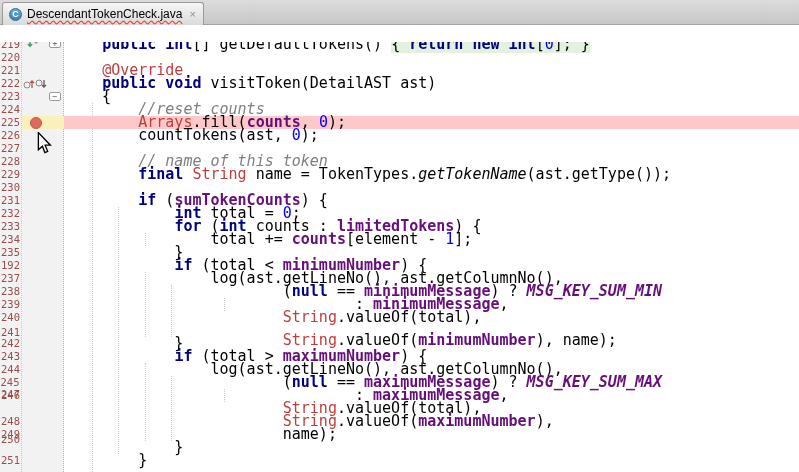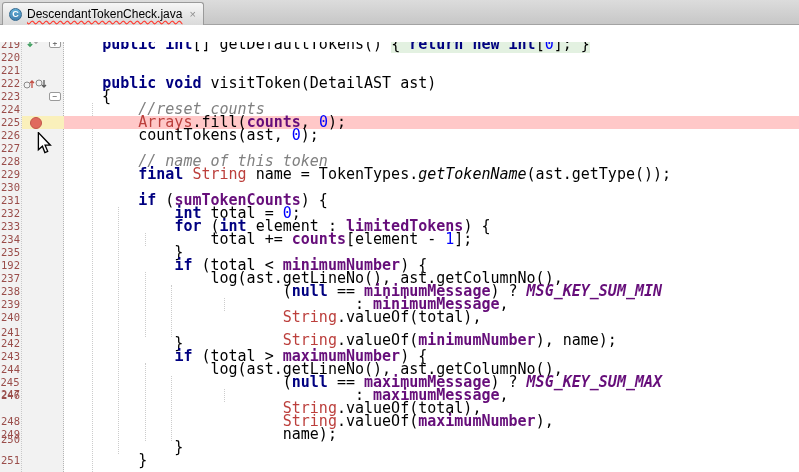--- a/index.html
+++ b/index.html
@@ -100,32 +100,33 @@
         <div class="guide" style="left: 145px; top: 321px; height: 78px;"></div>
         <div class="guide" style="left: 171px; top: 243px; height: 52px;"></div>
         <div class="guide" style="left: 171px; top: 334px; height: 65px;"></div>
         <div class="guide" style="left: 224px; top: 256px; height: 13px;"></div>
         <div class="guide" style="left: 224px; top: 347px; height: 13px;"></div>
         <div class="guide" style="left: 56px; top: 60px; height: 370px;"></div>
       </div>
     <div id="code-pane">
         <div class="crow" style="top: -4px;"><span class="pln">    </span><span class="kw">public</span><span class="pln"> </span><span class="kw">int</span><span class="pln">[] getDefaultTokens() </span><span class="pln fg">{ </span><span class="kw fg">return</span><span class="pln fg"> </span><span class="kw fg">new</span><span class="pln fg"> </span><span class="kw fg">int</span><span class="pln fg">[</span><span class="num fg">0</span><span class="pln fg">]; }</span></div>
         <div class="crow" style="top: 9px;"></div>
+        <div class="crow" style="top: 22px;"><span class="pln">    </span><span class="err">@Override</span></div>
         <div class="crow" style="top: 35px;"><span class="pln">    </span><span class="kw">public</span><span class="pln"> </span><span class="kw">void</span><span class="pln"> visitToken(DetailAST ast)</span></div>
         <div class="crow" style="top: 48px;"><span class="pln">    {</span></div>
         <div class="crow" style="top: 61px;"><span class="pln">        </span><span class="com">//reset counts</span></div>
         <div class="crow hl" style="top: 74px;"><span class="pln">        </span><span class="err">Arrays</span><span class="pln">.fill(</span><span class="fld">counts</span><span class="pln">, </span><span class="num">0</span><span class="pln">);</span></div>
         <div class="crow" style="top: 87px;"><span class="pln">        countTokens(ast, </span><span class="num">0</span><span class="pln">);</span></div>
         <div class="crow" style="top: 100px;"></div>
         <div class="crow" style="top: 113px;"><span class="pln">        </span><span class="com">// name of this token</span></div>
         <div class="crow" style="top: 126px;"><span class="pln">        </span><span class="kw">final</span><span class="pln"> </span><span class="err">String</span><span class="pln"> name = TokenTypes.</span><span class="ita">getTokenName</span><span class="pln">(ast.getType());</span></div>
         <div class="crow" style="top: 139px;"></div>
         <div class="crow" style="top: 152px;"><span class="pln">        </span><span class="kw">if</span><span class="pln"> (</span><span class="fld">sumTokenCounts</span><span class="pln">) {</span></div>
         <div class="crow" style="top: 165px;"><span class="pln">            </span><span class="kw">int</span><span class="pln"> total = </span><span class="num">0</span><span class="pln">;</span></div>
-        <div class="crow" style="top: 178px;"><span class="pln">            </span><span class="kw">for</span><span class="pln"> (</span><span class="kw">int</span><span class="pln"> element : </span><span class="fld">limitedTokens</span><span class="pln">) {</span></div>
+        <div class="crow" style="top: 178px;"><span class="pln">            </span><span class="kw">for</span><span class="pln"> (</span><span class="kw">int</span><span class="pln"> counts : </span><span class="fld">limitedTokens</span><span class="pln">) {</span></div>
         <div class="crow" style="top: 191px;"><span class="pln">                total += </span><span class="fld">counts</span><span class="pln">[element - </span><span class="num">1</span><span class="pln">];</span></div>
         <div class="crow" style="top: 204px;"><span class="pln">            }</span></div>
         <div class="crow" style="top: 217px;"><span class="pln">            </span><span class="kw">if</span><span class="pln"> (total &lt; </span><span class="fld">minimumNumber</span><span class="pln">) {</span></div>
         <div class="crow" style="top: 230px;"><span class="pln">                log(ast.getLineNo(), ast.getColumnNo(),</span></div>
         <div class="crow" style="top: 243px;"><span class="pln">                        (</span><span class="kw">null</span><span class="pln"> == </span><span class="fld">minimumMessage</span><span class="pln">) ? </span><span class="cst">MSG_KEY_SUM_MIN</span></div>
         <div class="crow" style="top: 256px;"><span class="pln">                                : </span><span class="fld">minimumMessage</span><span class="pln">,</span></div>
         <div class="crow" style="top: 269px;"><span class="pln">                        </span><span class="err">String</span><span class="pln">.valueOf(total),</span></div>
         <div class="crow" style="top: 292px;"><span class="pln">                        </span><span class="err">String</span><span class="pln">.valueOf(</span><span class="fld">minimumNumber</span><span class="pln">), name);</span></div>
         <div class="crow" style="top: 295px;"><span class="pln">            }</span></div>
         <div class="crow" style="top: 308px;"><span class="pln">            </span><span class="kw">if</span><span class="pln"> (total &gt; </span><span class="fld">maximumNumber</span><span class="pln">) {</span></div>

